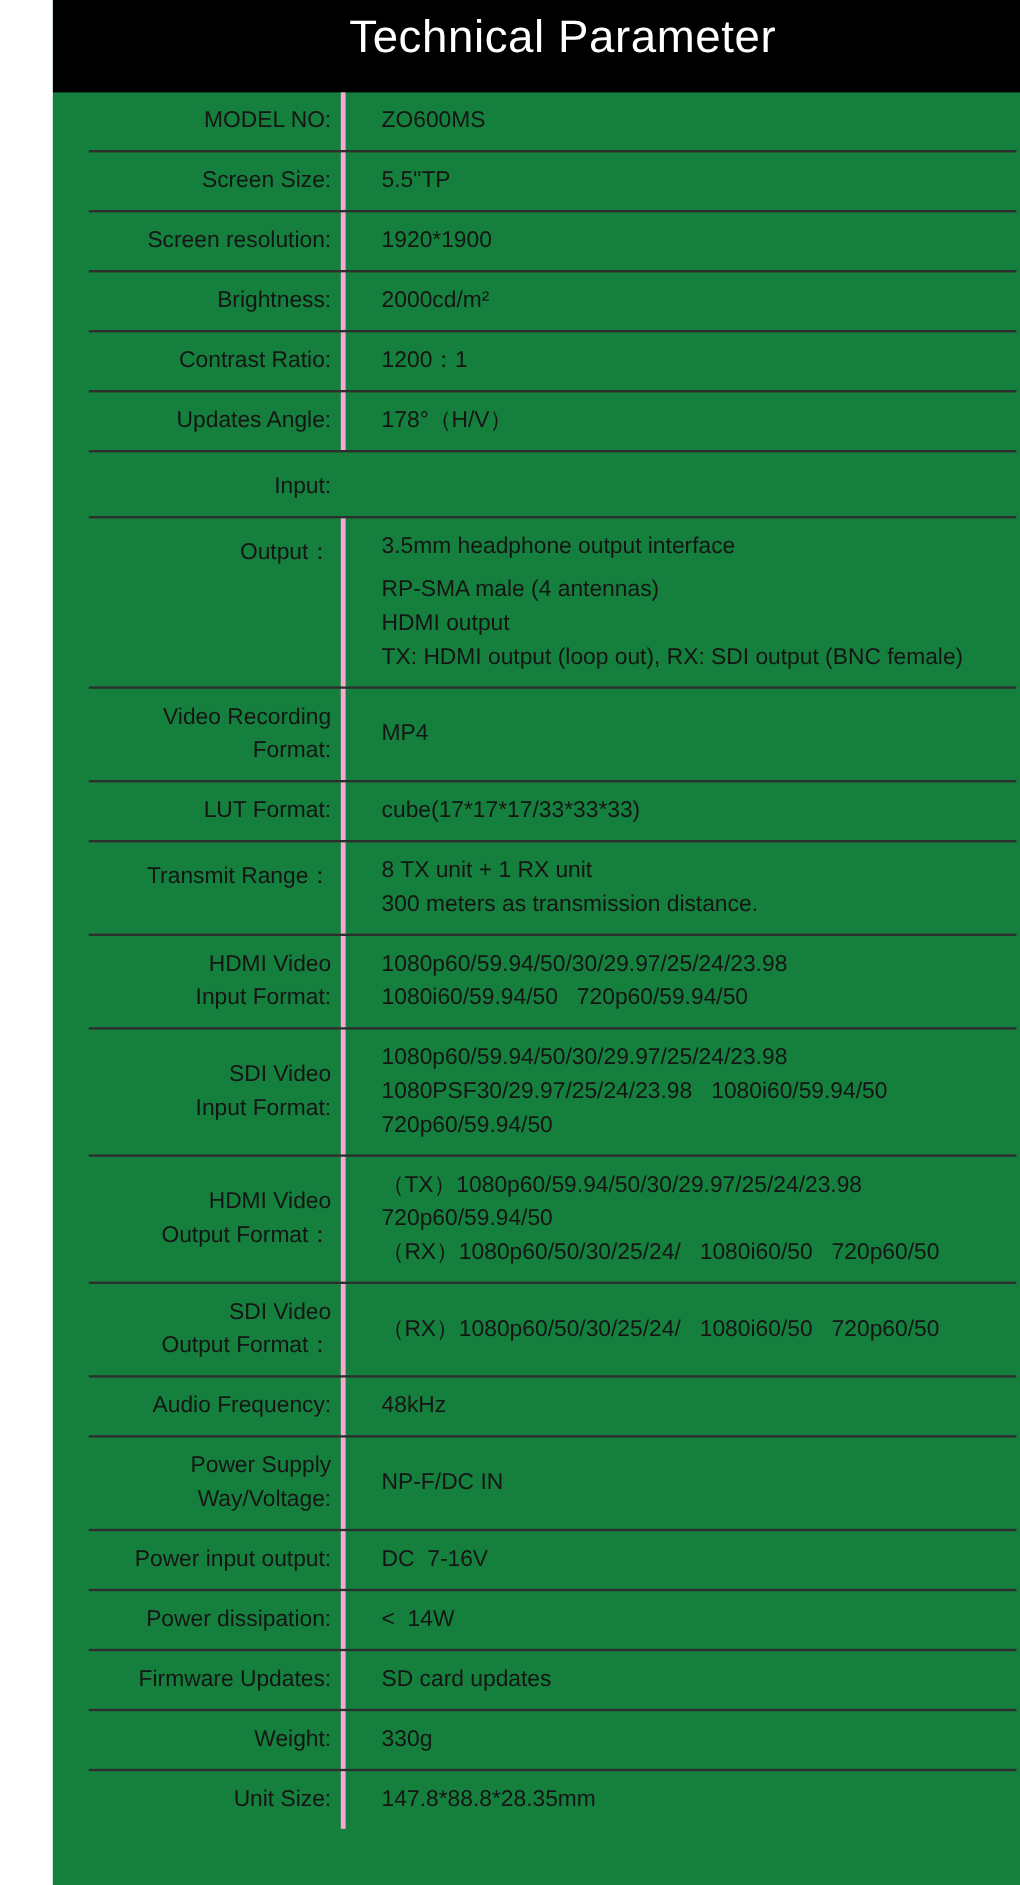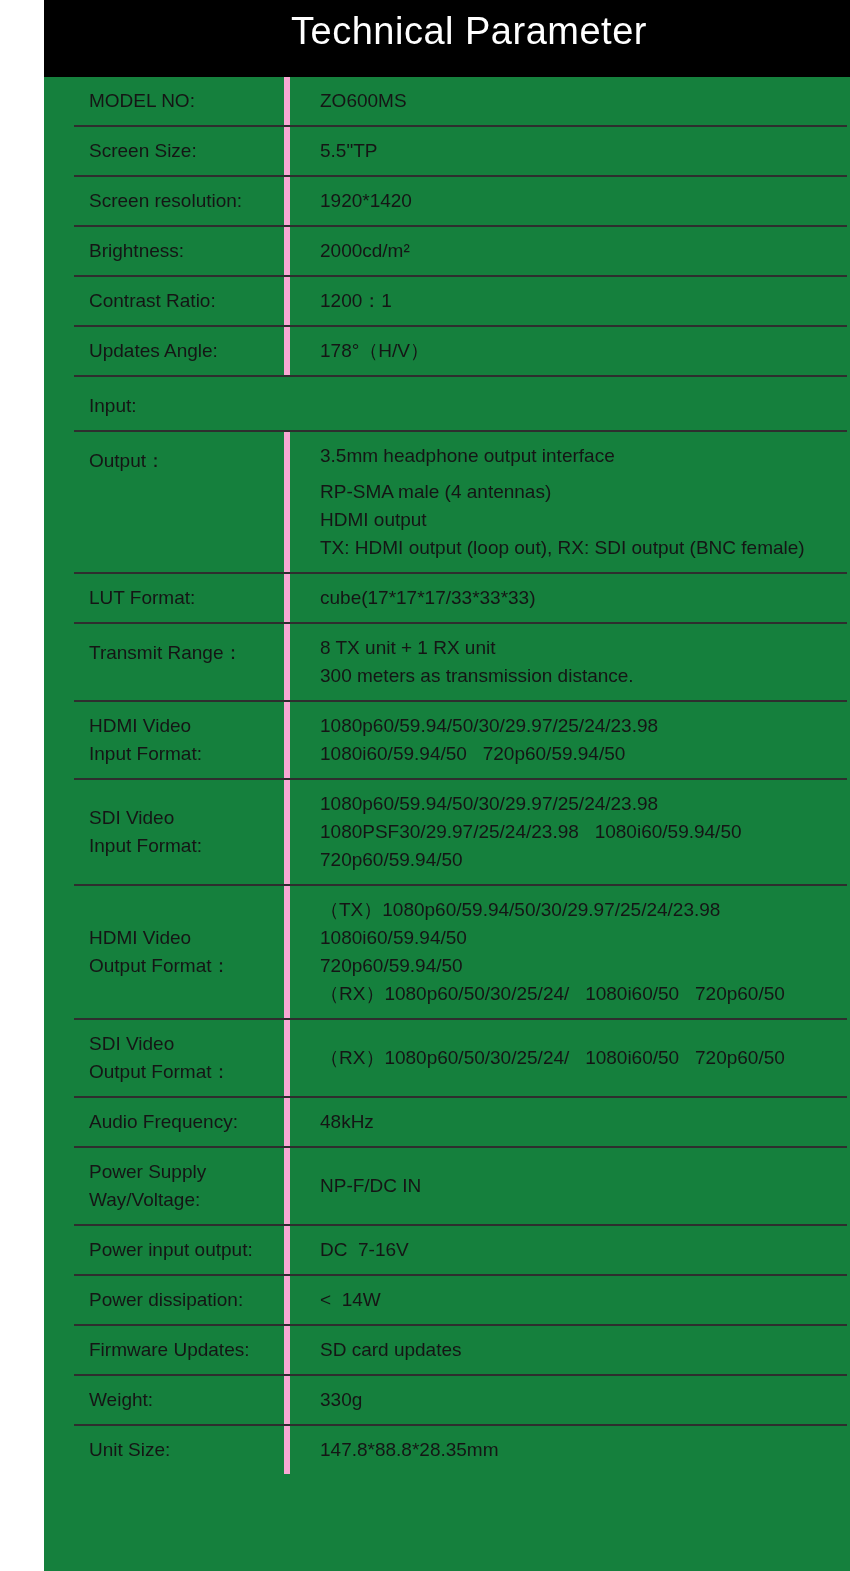--- a/index.html
+++ b/index.html
@@ -45,29 +45,30 @@
   }
   .label-cell {
     width: 210px;
     box-sizing: border-box;
     padding: 10px 8px 10px 15px;
     display: flex;
     flex-direction: column;
     justify-content: center;
     font-size: 19px;
     line-height: 28px;
+    align-items: flex-end;
   }
   .label-top .label-cell {
     justify-content: flex-start;
     padding-top: 15px;
   }
   .value-cell {
     flex: 1;
     box-sizing: border-box;
-    border-left: 6px solid #f9a8d4;
+    border-left: 4px solid #f9a8d4;
     padding: 10px 6px 10px 30px;
     display: flex;
     flex-direction: column;
     justify-content: center;
     font-size: 19px;
     line-height: 28px;
   }
   .value-para { margin: 0; }
   .value-para + .value-para { margin-top: 8px; }
   .value-line, .label-line { white-space: pre-wrap; }
@@ -99,21 +100,21 @@
             <div class="value-line">5.5"TP</div>
           </div>
         </div>
       </div>
       <div class="spec-row">
         <div class="label-cell">
           <div class="label-line">Screen resolution:</div>
         </div>
         <div class="value-cell">
           <div class="value-para">
-            <div class="value-line">1920*1420</div>
+            <div class="value-line">1920*1900</div>
           </div>
         </div>
       </div>
       <div class="spec-row">
         <div class="label-cell">
           <div class="label-line">Brightness:</div>
         </div>
         <div class="value-cell">
           <div class="value-para">
             <div class="value-line">2000cd/m²</div>
@@ -155,20 +156,31 @@
           </div>
           <div class="value-para">
             <div class="value-line">RP-SMA male (4 antennas)</div>
             <div class="value-line">HDMI output</div>
             <div class="value-line">TX: HDMI output (loop out), RX: SDI output (BNC female)</div>
           </div>
         </div>
       </div>
       <div class="spec-row">
         <div class="label-cell">
+          <div class="label-line">Video Recording</div>
+          <div class="label-line">Format:</div>
+        </div>
+        <div class="value-cell">
+          <div class="value-para">
+            <div class="value-line">MP4</div>
+          </div>
+        </div>
+      </div>
+      <div class="spec-row">
+        <div class="label-cell">
           <div class="label-line">LUT Format:</div>
         </div>
         <div class="value-cell">
           <div class="value-para">
             <div class="value-line">cube(17*17*17/33*33*33)</div>
           </div>
         </div>
       </div>
       <div class="spec-row label-top">
         <div class="label-cell">
@@ -207,21 +219,20 @@
         </div>
       </div>
       <div class="spec-row">
         <div class="label-cell">
           <div class="label-line">HDMI Video</div>
           <div class="label-line">Output Format：</div>
         </div>
         <div class="value-cell">
           <div class="value-para">
             <div class="value-line">（TX）1080p60/59.94/50/30/29.97/25/24/23.98</div>
-            <div class="value-line">1080i60/59.94/50</div>
             <div class="value-line">720p60/59.94/50</div>
             <div class="value-line">（RX）1080p60/50/30/25/24/   1080i60/50   720p60/50</div>
           </div>
         </div>
       </div>
       <div class="spec-row">
         <div class="label-cell">
           <div class="label-line">SDI Video</div>
           <div class="label-line">Output Format：</div>
         </div>

